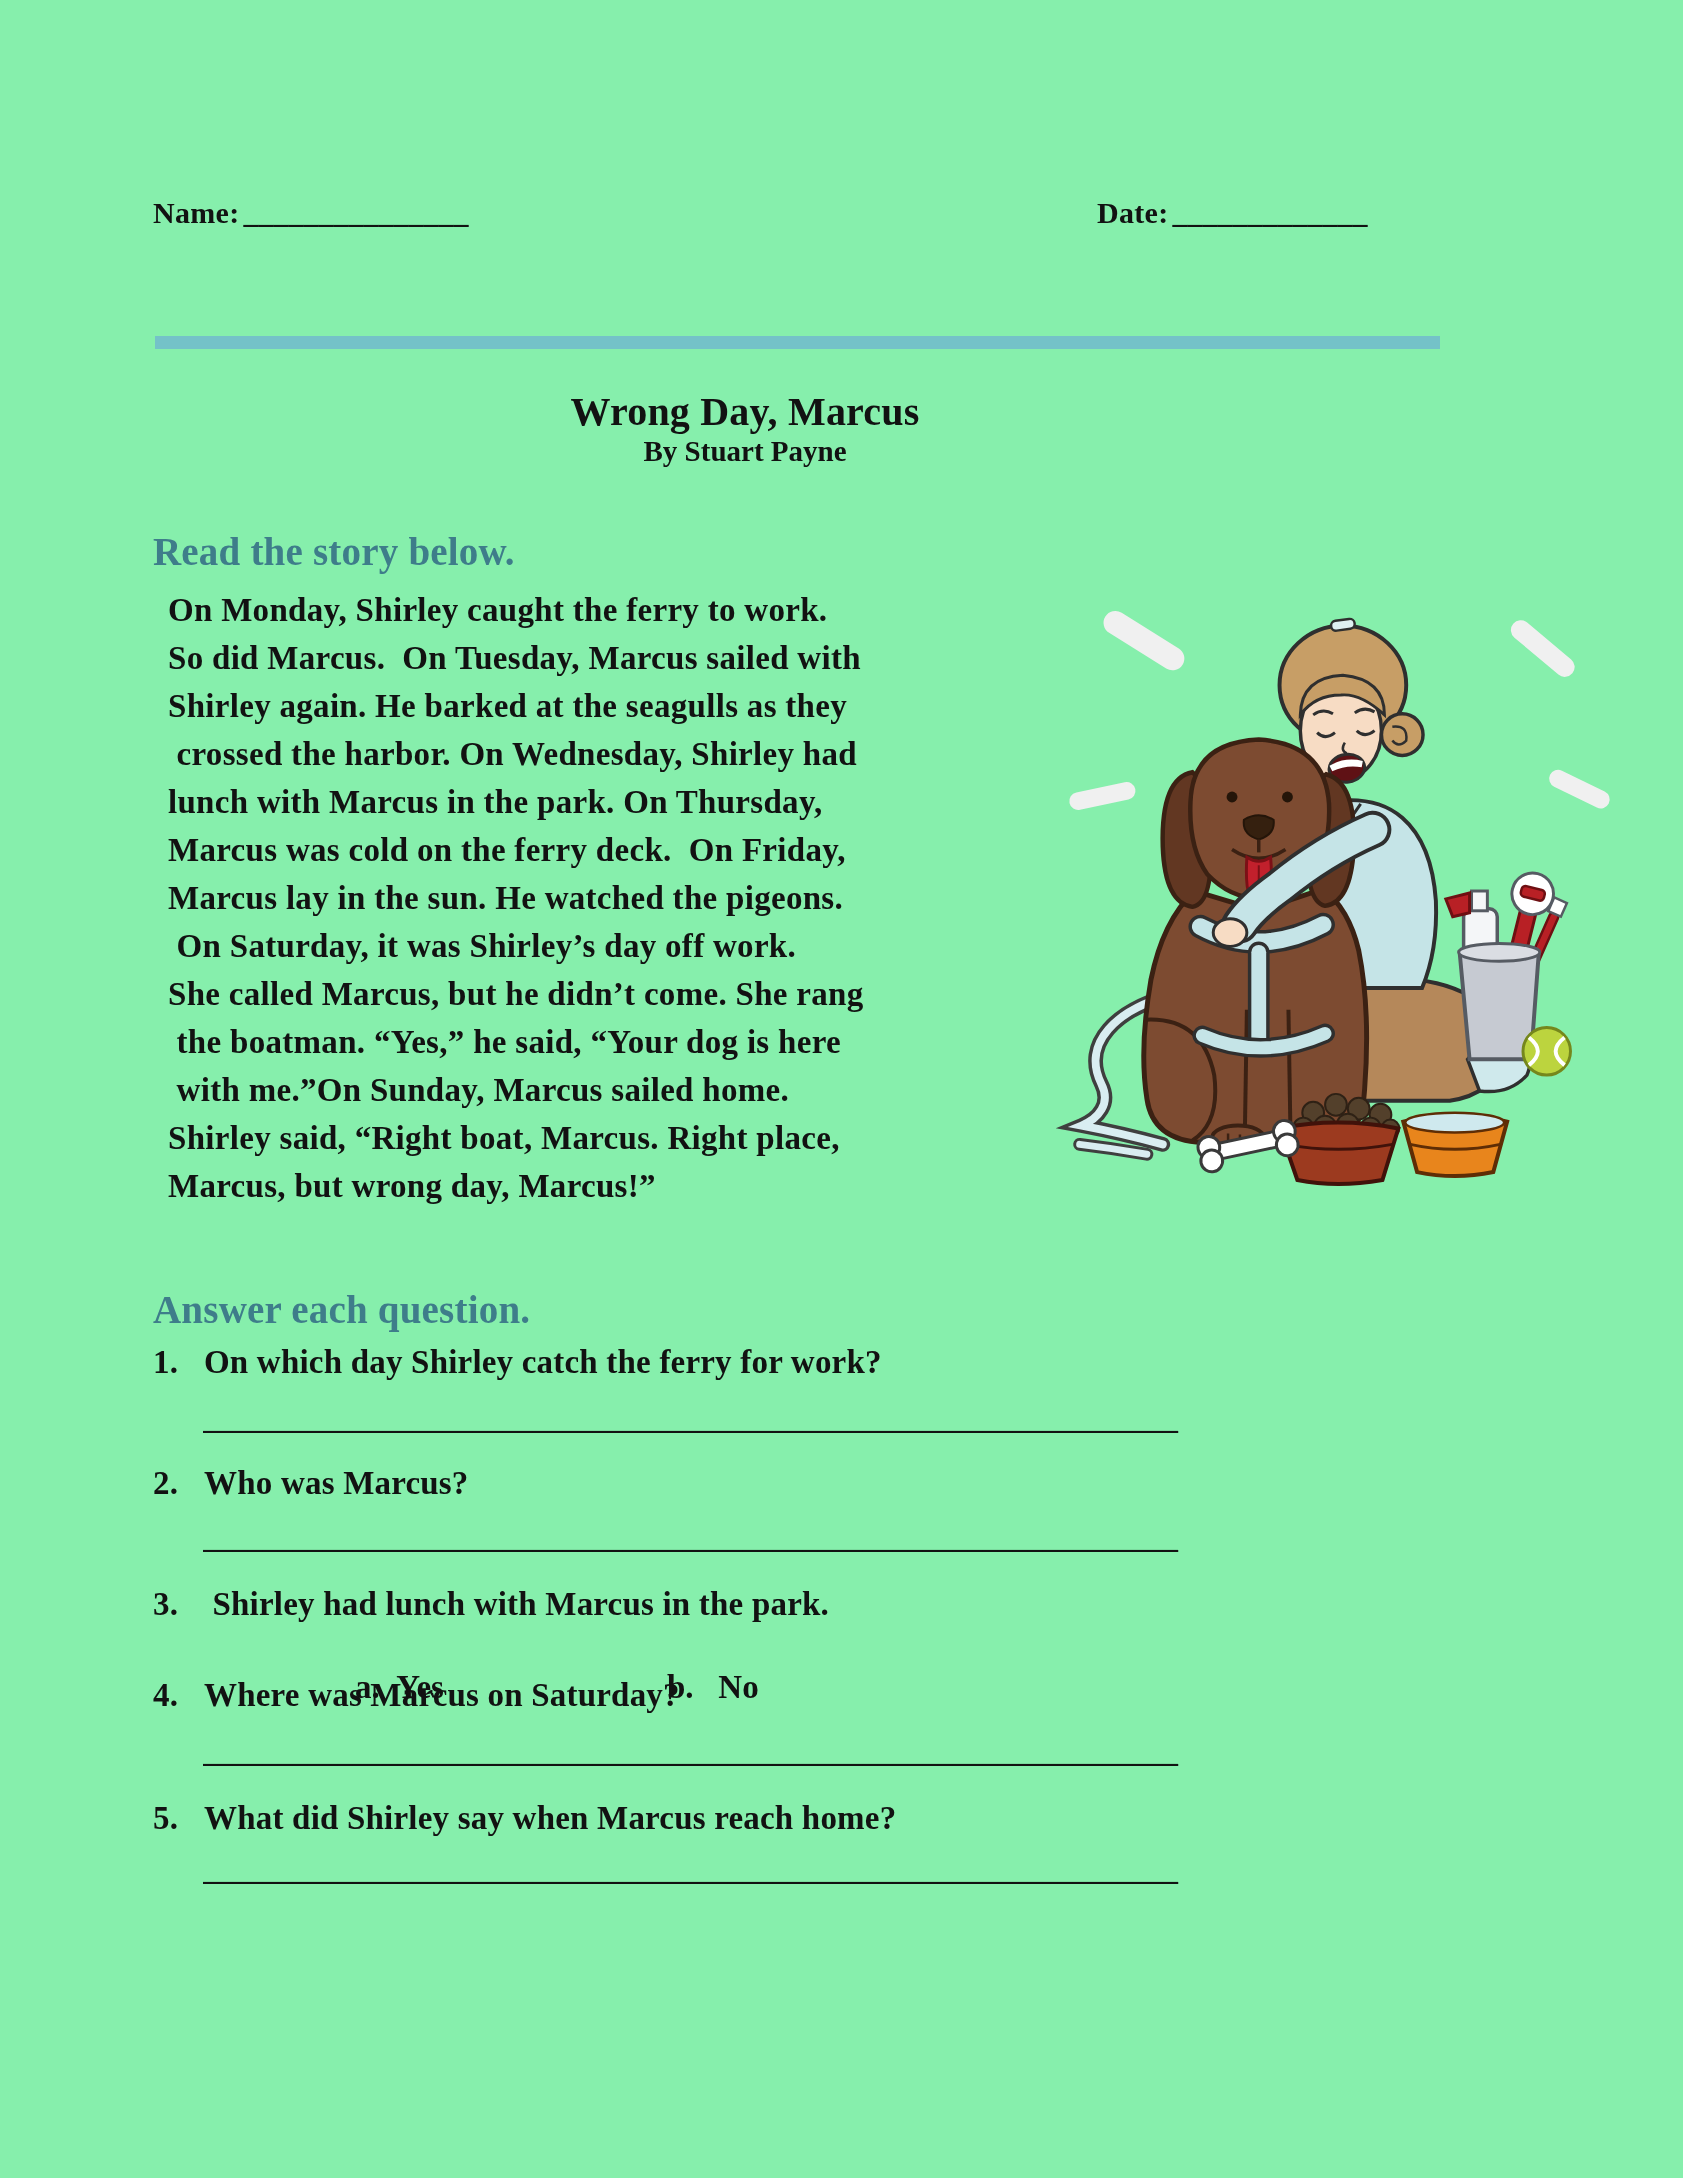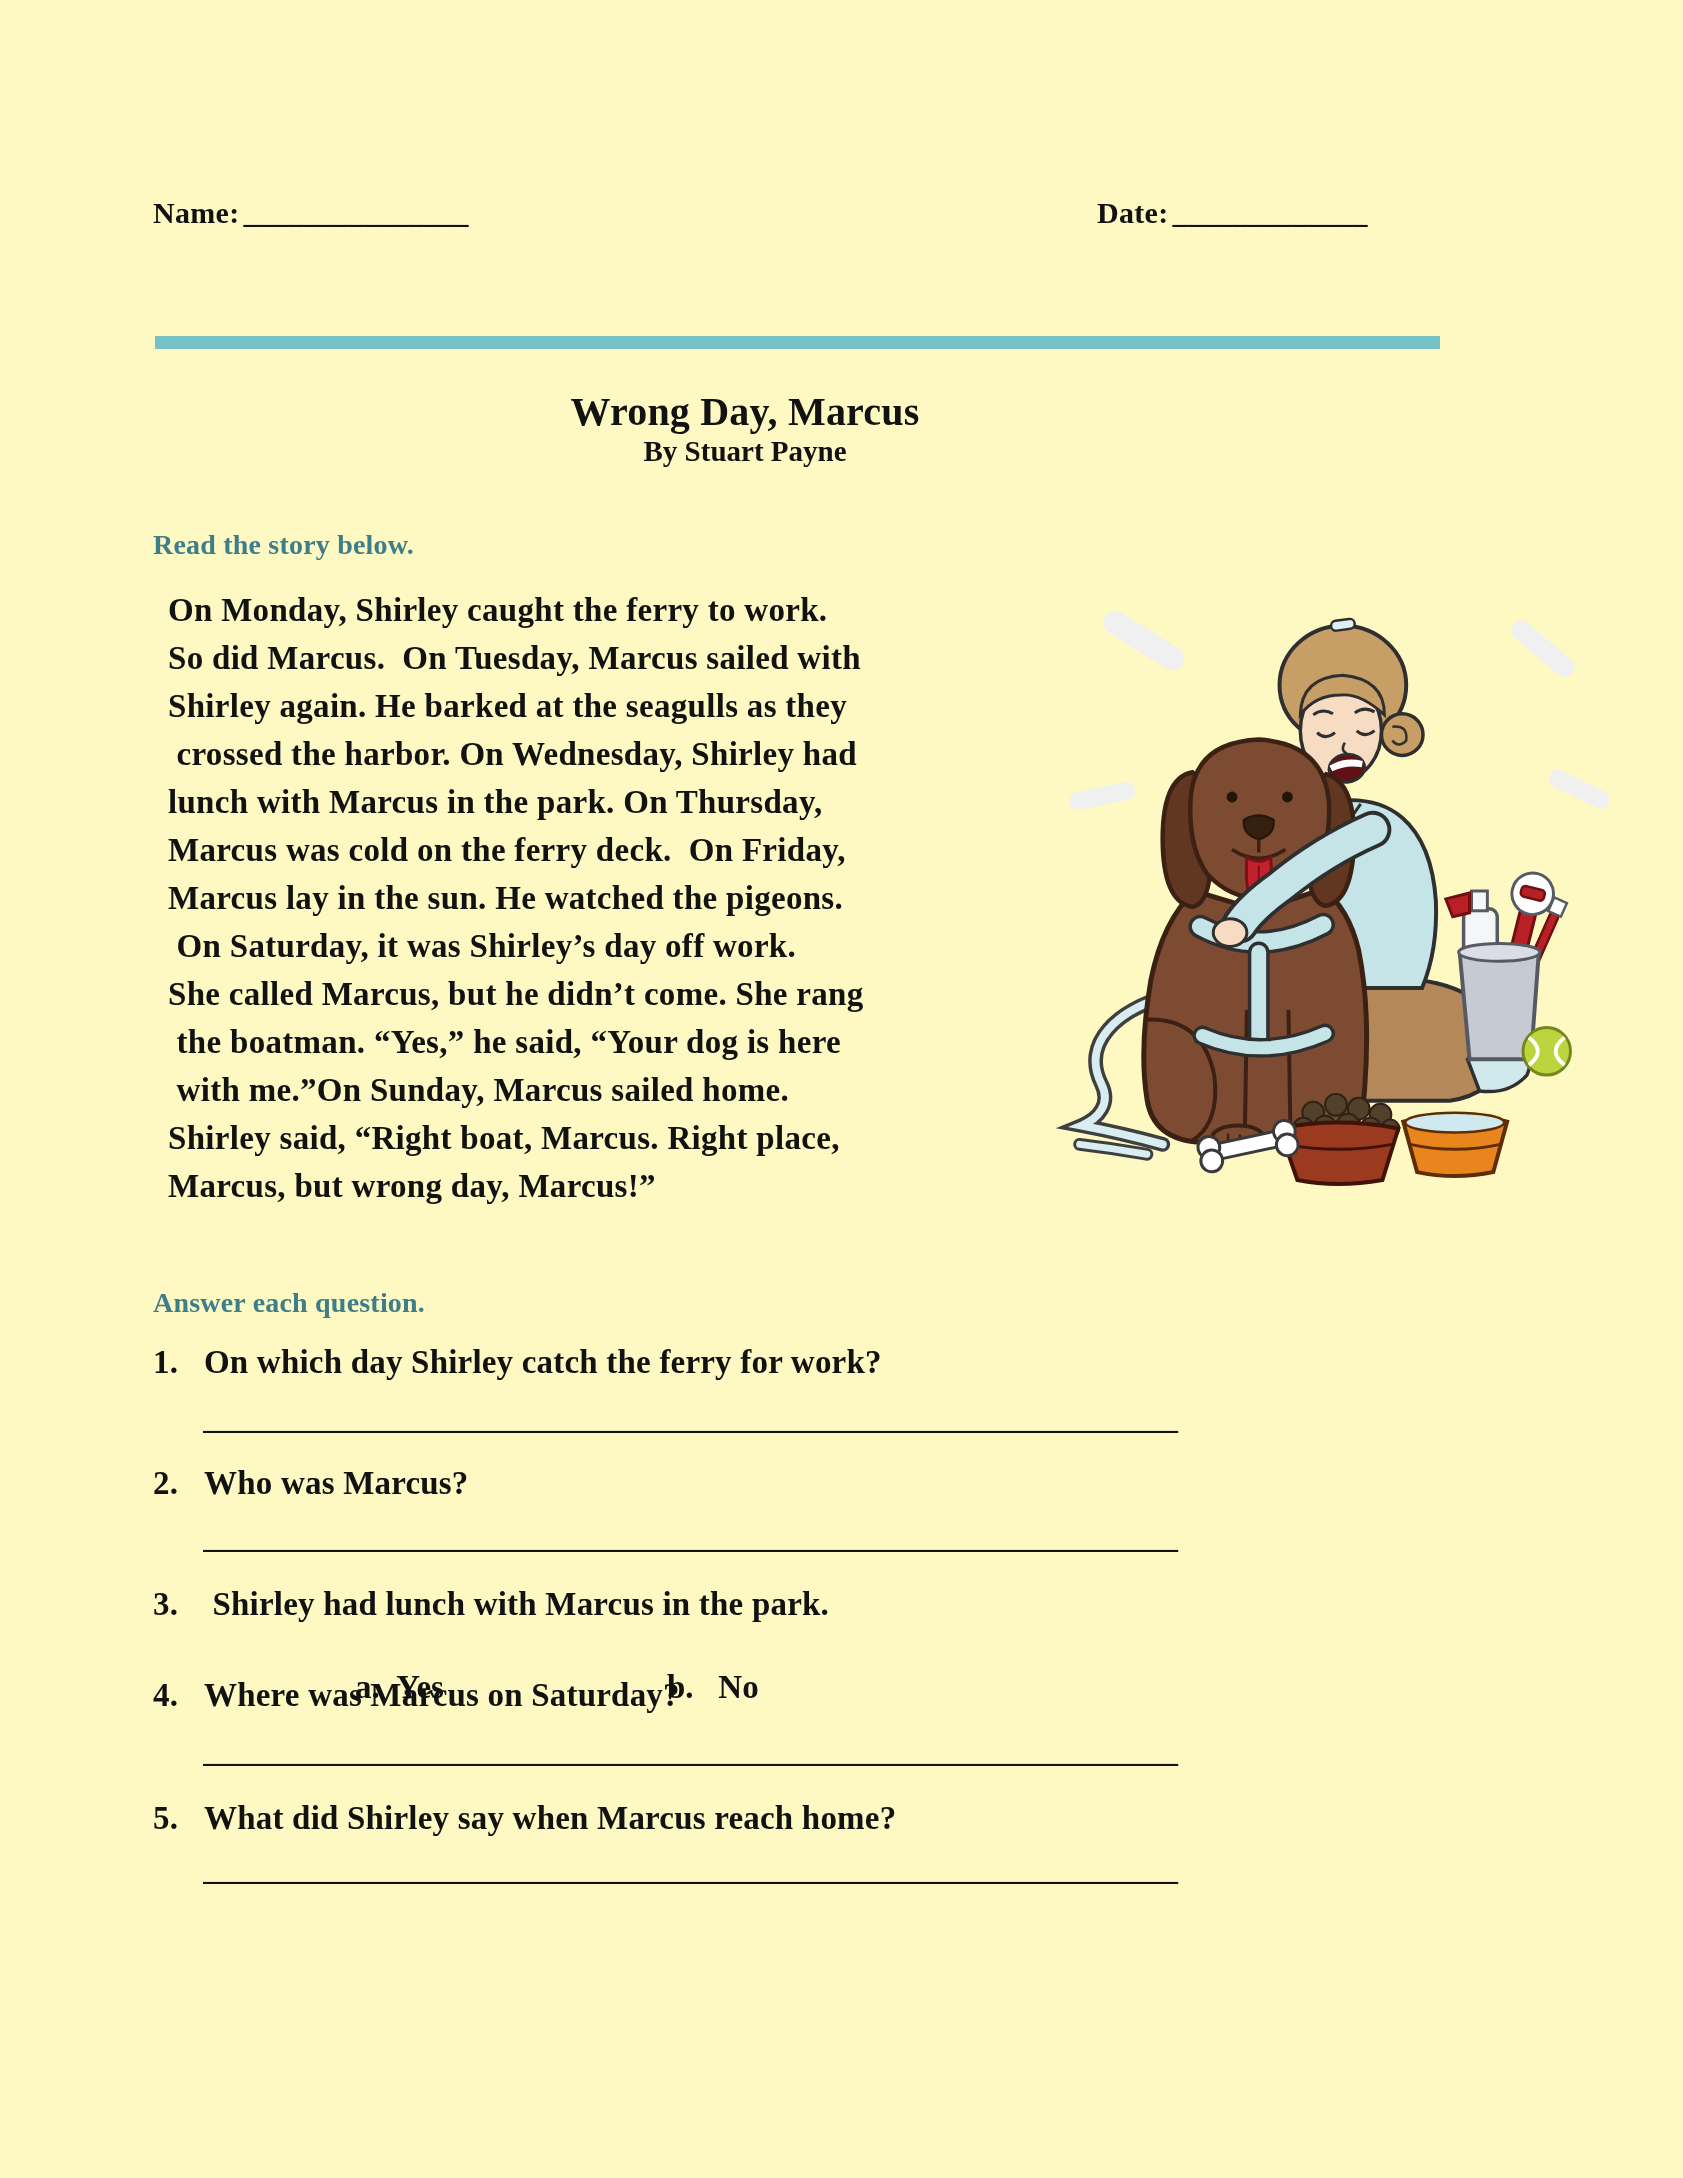--- a/index.html
+++ b/index.html
@@ -1,29 +1,29 @@
 <!DOCTYPE html>
 <html><head>
 <meta charset="utf-8">
 <style>
   html,body{margin:0;padding:0;background:#ffffff;}
   .page{
-    position:relative;width:1683px;height:2178px;background:#fef9c3;
+    position:relative;width:1683px;height:2178px;background:#86efac;
     font-family:"Liberation Serif", serif;font-weight:700;color:#121212;
     overflow:hidden;
   }
   .abs{position:absolute;}
   .label{font-size:30px;letter-spacing:0.3px;}
   .fill-line{font-size:30px;letter-spacing:0;white-space:pre;}
   .ws-heading{font-size:35px;letter-spacing:-0.2px;white-space:nowrap;}
   .divider{background:#74c2c8;}
   .title-wrap{left:171px;width:1148px;text-align:center;}
   .story-title{font-size:40px;letter-spacing:0.2px;}
   .story-byline{font-size:29px;}
-  .teal-prompt{font-size:28px;color:#3e7d8a;letter-spacing:0.2px;}
+  .teal-prompt{font-size:39px;color:#3e7d8a;letter-spacing:0.2px;}
   .story-text{
     font-size:33px;line-height:48px;letter-spacing:0.3px;
     white-space:pre-wrap;width:921px;
   }
   .q-row{display:flex;font-size:33px;letter-spacing:0.2px;white-space:pre;}
   .q-num{width:51px;flex:0 0 51px;}
   .q-text{flex:1 1 auto;}
   .answer-line{left:203px;font-size:30px;white-space:nowrap;overflow:hidden;width:980px;}
   .opt{font-size:33px;white-space:pre;}
 </style>

